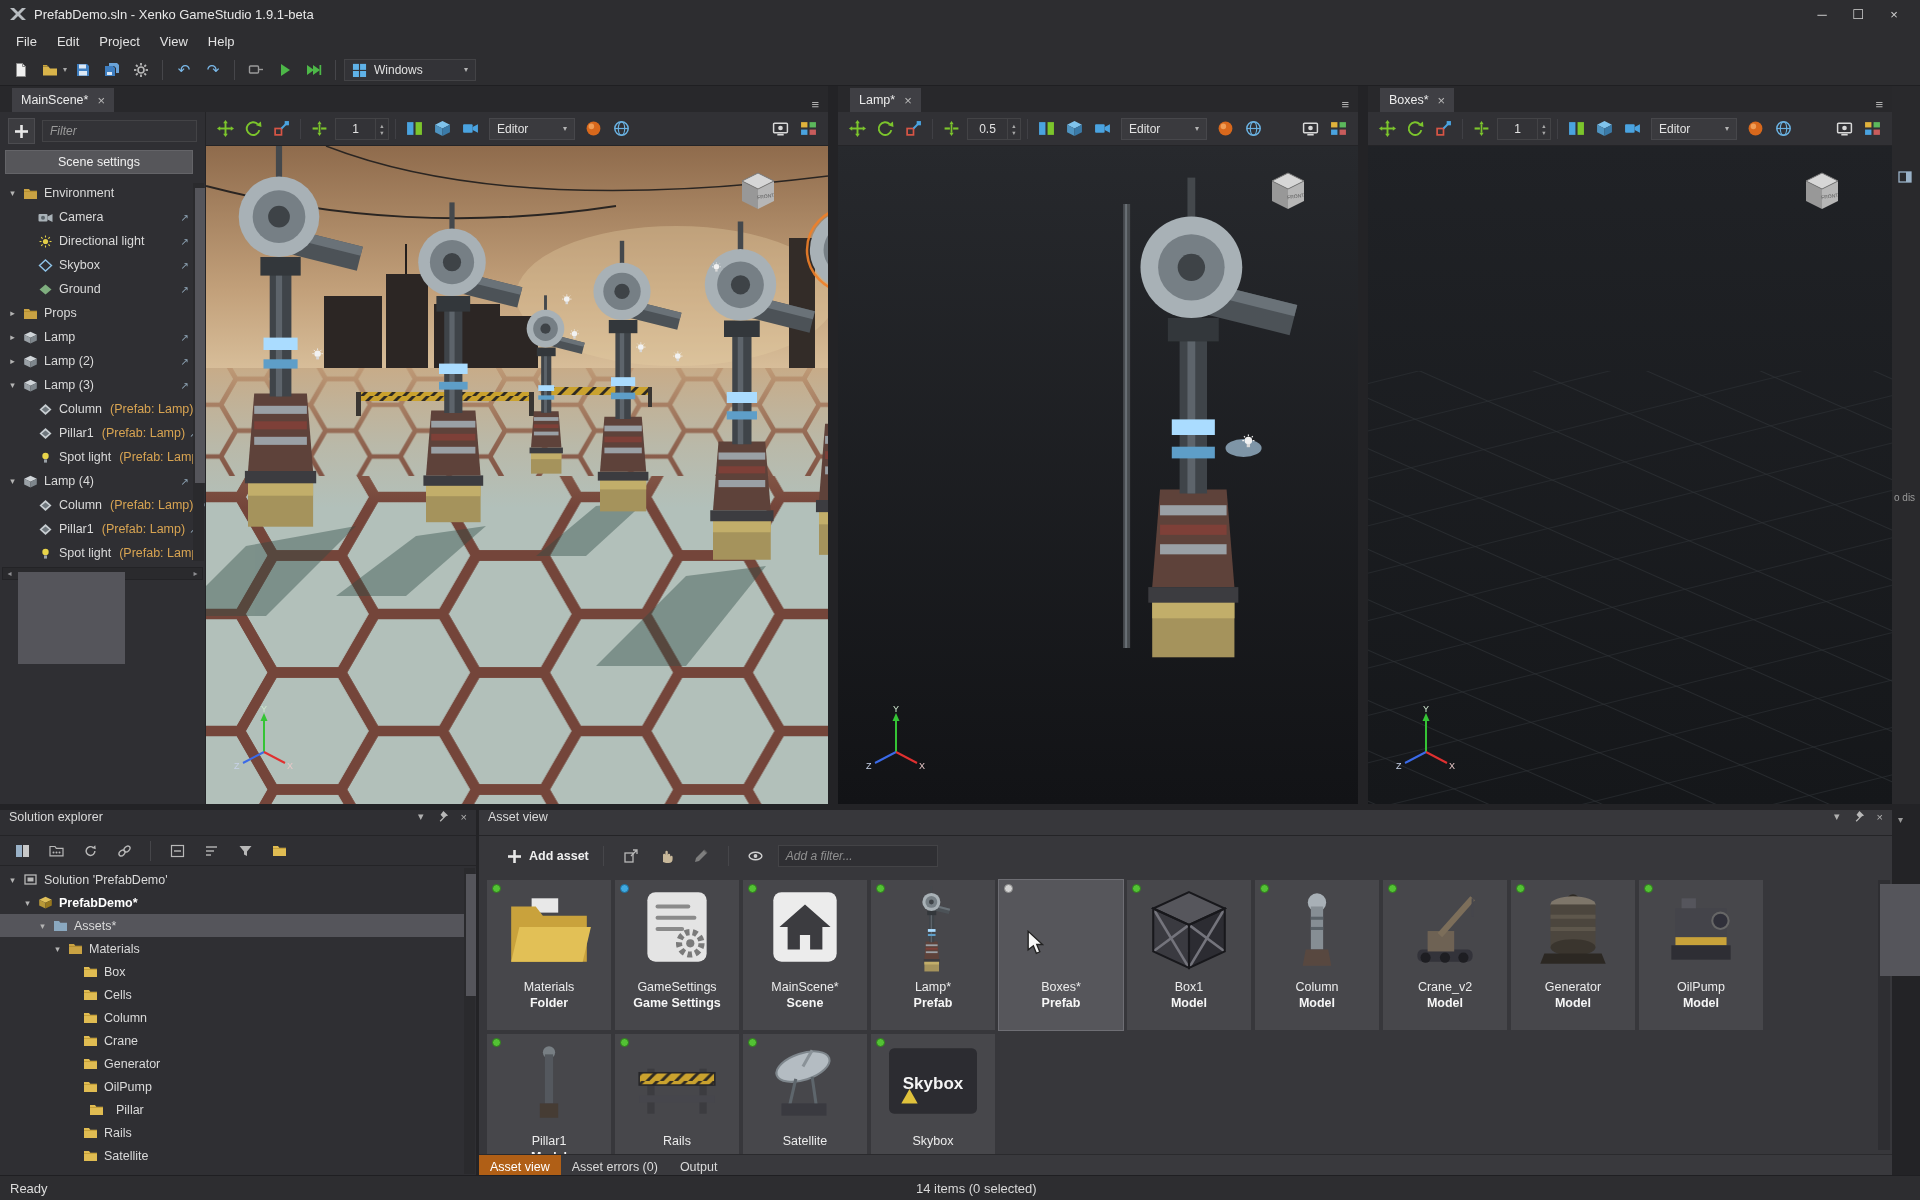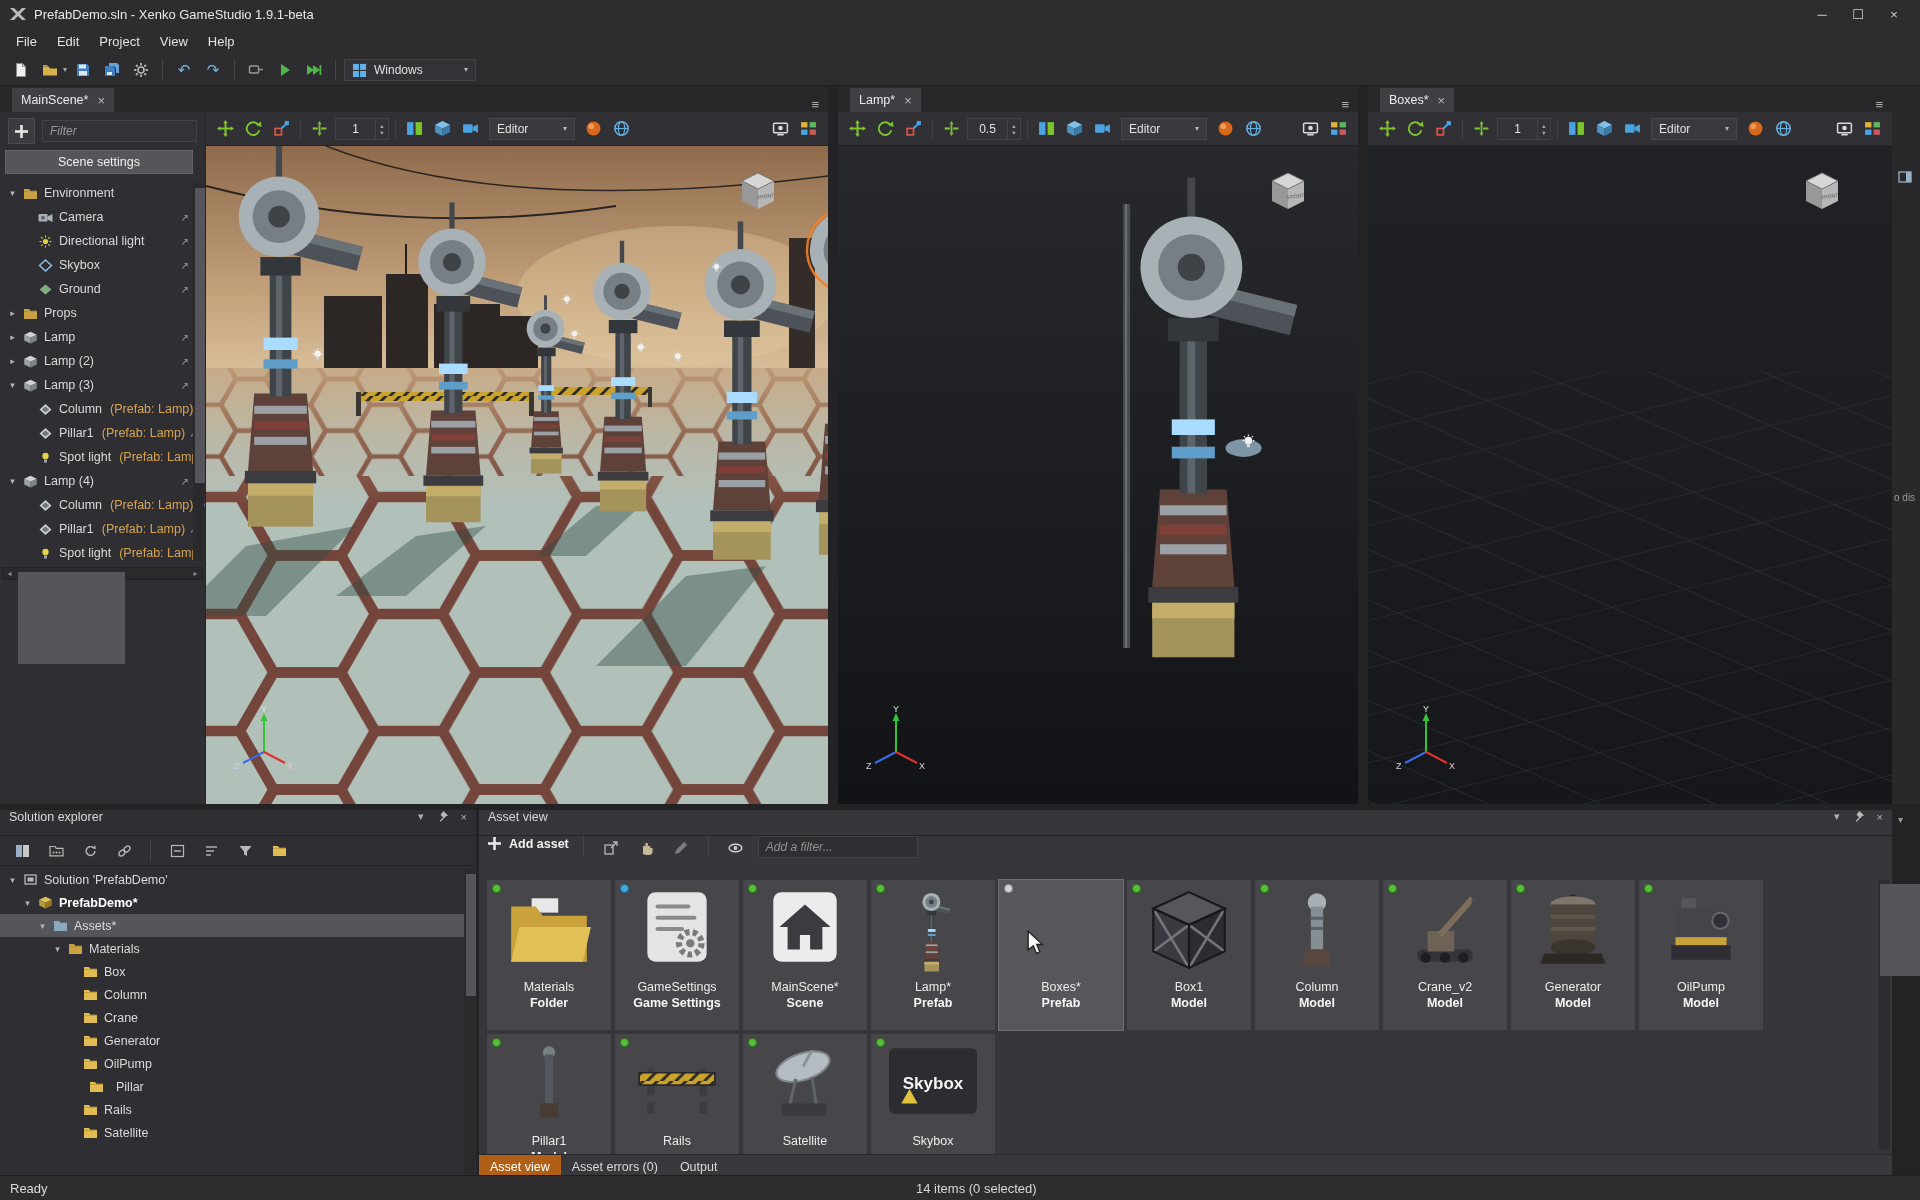--- a/index.html
+++ b/index.html
@@ -81,21 +81,21 @@
 .panel{background:#2f2f33;display:flex;flex-direction:column;min-width:0}
 .sol-panel{width:476px;margin-right:3px;flex:none}
 .asset-panel{flex:1;background:#37373b;position:relative}
 .panel-header{height:26px;display:flex;align-items:flex-start;padding:0 9px;border-bottom:1px solid #242427;gap:9px;flex:none}
 .panel-title{font-size:12.5px;color:#dadada}
 .panel-hicons{margin-left:auto;display:flex;gap:12px;align-items:center;color:#b0b0b0}
 .ph-icn{display:flex;align-items:center;font-size:11px}
 .sol-toolbar{height:30px;display:flex;align-items:center;gap:8px;padding:0 9px;border-bottom:1px solid #242427;flex:none}
 .sol-tree{flex:1;position:relative;overflow:hidden;padding-top:2px}
 .sol-tree .tree-row{height:23px}
-.asset-toolbar{height:40px;display:flex;align-items:flex-start;padding:0 8px;gap:9px;flex:none}
+.asset-toolbar{height:40px;display:flex;align-items:center;padding:0 28px;gap:9px;flex:none}
 .add-asset-btn{display:flex;align-items:center;gap:7px;color:#f0f0f0;font-weight:bold;font-size:12.5px}
 .asset-filter{width:160px;height:22px;background:#2f2f33;border:1px solid #434346;color:#909090;font-style:italic;display:flex;align-items:center;padding:0 7px;font-size:12px}
 .asset-grid{flex:1;display:flex;flex-wrap:wrap;gap:4px;padding:4px 8px;overflow:hidden;align-content:flex-start}
 .tile{width:124px;height:150px;background:#47474b;position:relative;display:flex;flex-direction:column;align-items:center;padding:2px 3px;flex:none}
 .tile.hover{background:#56565b;outline:1px solid #6e6e74}
 .dot{position:absolute;top:4px;left:5px;width:9px;height:9px;border-radius:50%}
 .dot.green{background:#53c234;border:1px solid #2f7a1e}
 .dot.blue{background:#3fa9e0;border:1px solid #1f6e9a}
 .dot.gray{background:#d2d2d2;border:1px solid #8a8a8a}
 .thumb{width:96px;height:92px;display:flex;align-items:center;justify-content:center;position:relative;margin-top:2px}
@@ -1130,20 +1130,30 @@
               <span class="tlabel">Box</span>
             </div>
             <div class="tree-row" style="padding-left: 66px;">
               <span class="expander"></span>
               <span class="ticon">
                 <svg width="15" height="13" viewBox="0 0 15 13">
                   <path d="M1 2h5l1.3 1.8H14v8.2H1z" fill="#e0bc52"></path>
                   <path d="M1 4.5h13" stroke="#c09a34" stroke-width="0.8"></path>
                 </svg>
               </span>
+              <span class="tlabel">Cells</span>
+            </div>
+            <div class="tree-row" style="padding-left: 66px;">
+              <span class="expander"></span>
+              <span class="ticon">
+                <svg width="15" height="13" viewBox="0 0 15 13">
+                  <path d="M1 2h5l1.3 1.8H14v8.2H1z" fill="#e0bc52"></path>
+                  <path d="M1 4.5h13" stroke="#c09a34" stroke-width="0.8"></path>
+                </svg>
+              </span>
               <span class="tlabel">Column</span>
             </div>
             <div class="tree-row" style="padding-left: 66px;">
               <span class="expander"></span>
               <span class="ticon">
                 <svg width="15" height="13" viewBox="0 0 15 13">
                   <path d="M1 2h5l1.3 1.8H14v8.2H1z" fill="#e0bc52"></path>
                   <path d="M1 4.5h13" stroke="#c09a34" stroke-width="0.8"></path>
                 </svg>
               </span>

